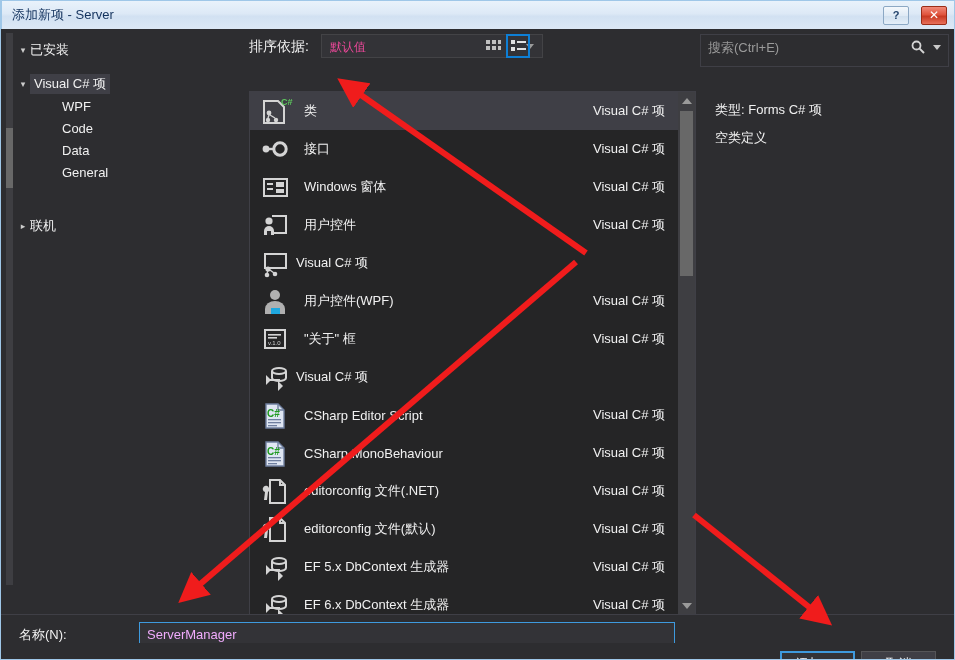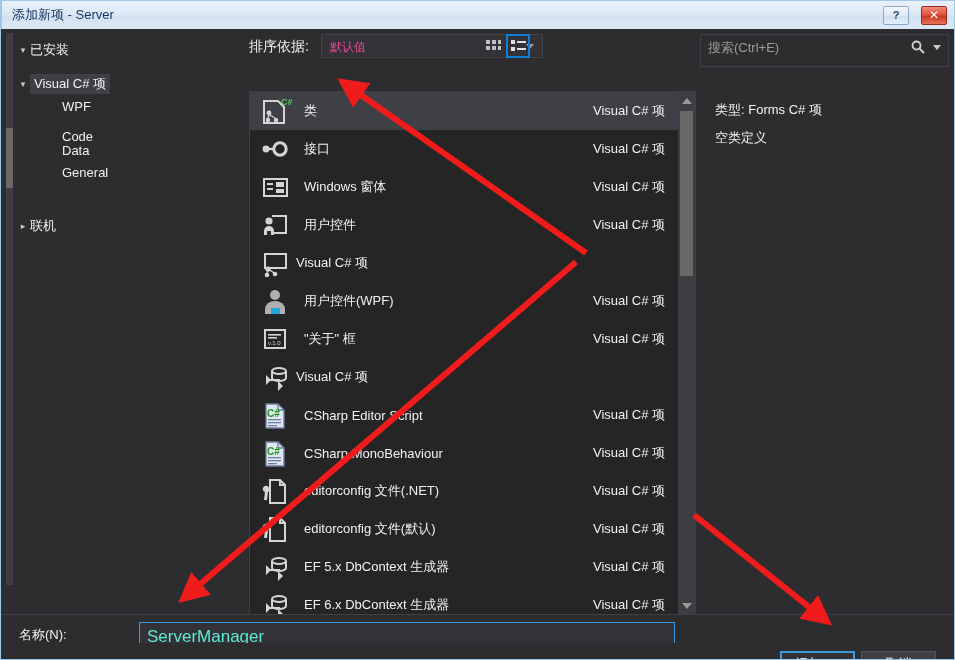--- a/index.html
+++ b/index.html
@@ -253,21 +253,21 @@
     white-space: nowrap;
   }
   #name-input {
     position: absolute; left: 138px; top: 7px;
     width: 536px; height: 24px;
     background: #333337;
     border: 1px solid #3e9ade;
   }
   #name-value {
     position: absolute; left: 7px; top: 4px;
-    font-size: 17px; color: #5eead4;
+    font-size: 13px; color: #f0abfc;
   }
   #footer {
     position: absolute; left: 0px; top: 614px;
     width: 953px; height: 45px;
     background: #2d2d30;
   }
   .dlg-btn {
     position: absolute; top: 8px;
     height: 26px;
     background: #3f3f46;
@@ -317,21 +317,21 @@
       </div>
 
       <div class="tree-row" style="top:40px;">
         <span class="tw">▾</span>
         <span class="tree-label-sel">Visual C# 项</span>
       </div>
 
       <div class="tree-row" style="top:62px;padding-left:46px;justify-content:center;">
         <span>WPF</span>
       </div>
-      <div class="tree-row" style="top:84px;padding-left:46px;margin-top:8px;">
+      <div class="tree-row" style="top:84px;padding-left:46px;">
         <span>Code</span>
       </div>
       <div class="tree-row" style="top:106px;padding-left:46px;">
         <span>Data</span>
       </div>
       <div class="tree-row" style="top:128px;padding-left:46px;">
         <span>General</span>
       </div>
 
       <div class="tree-row" style="top:182px;">

